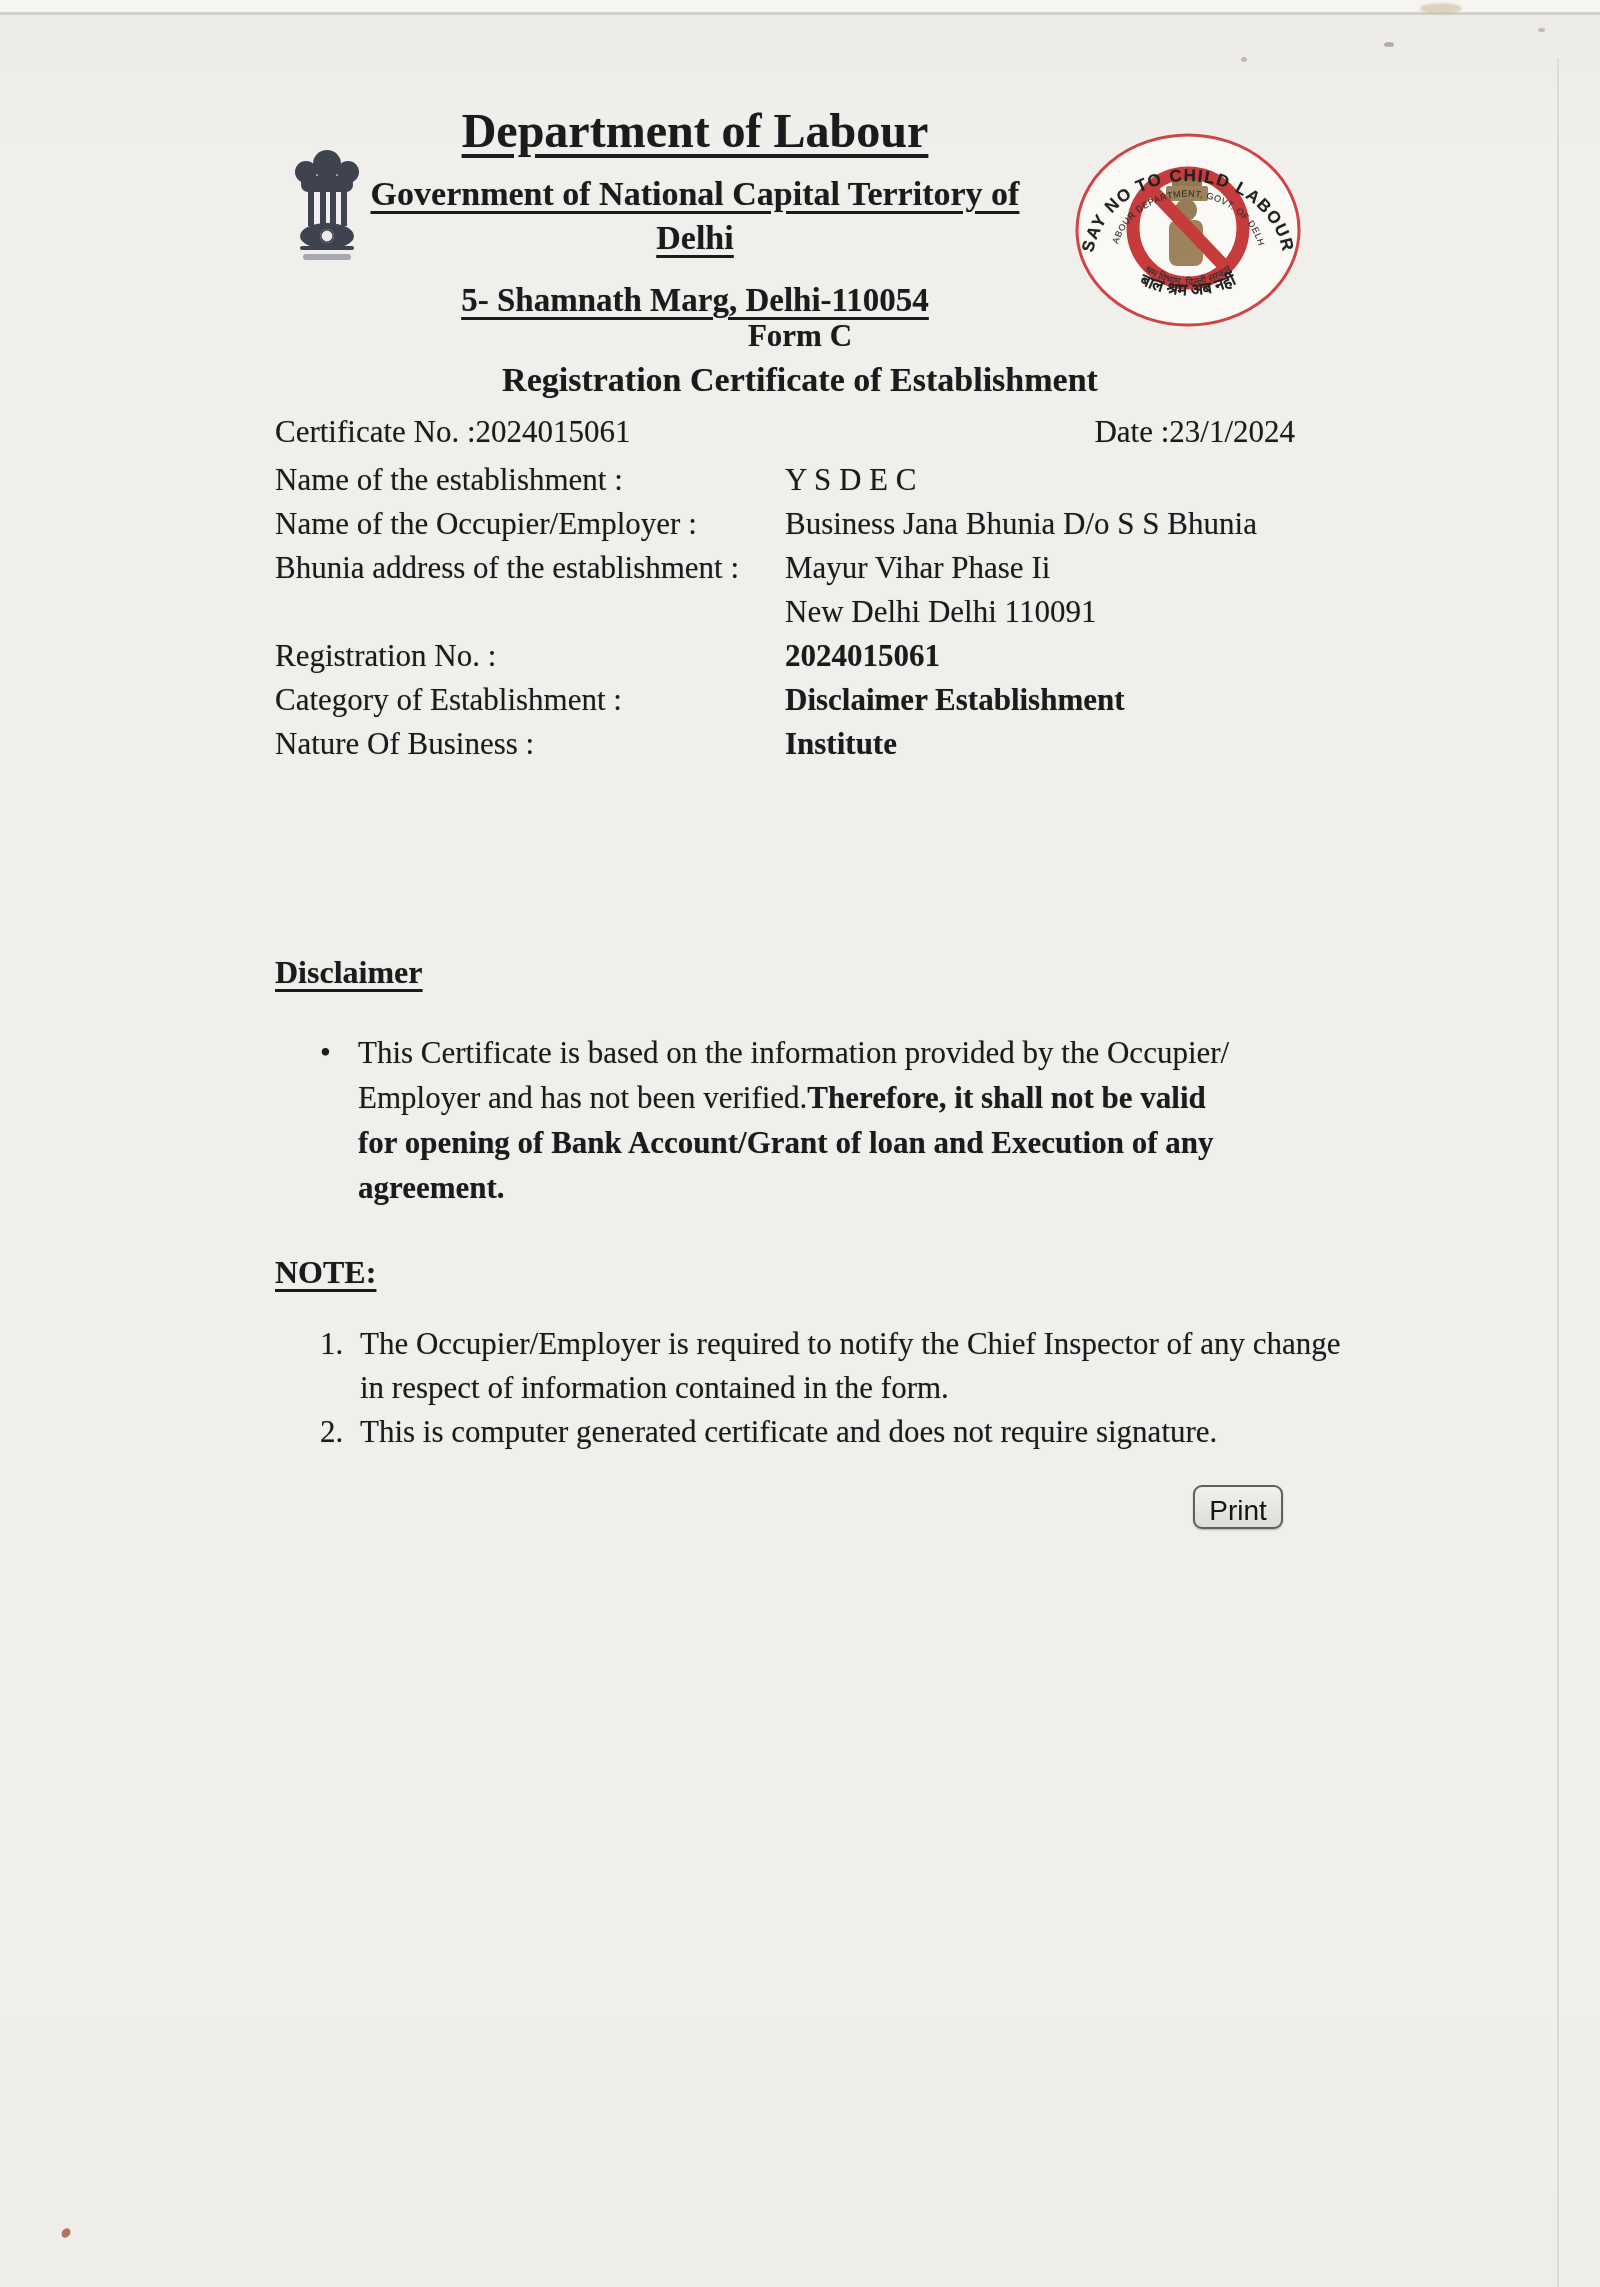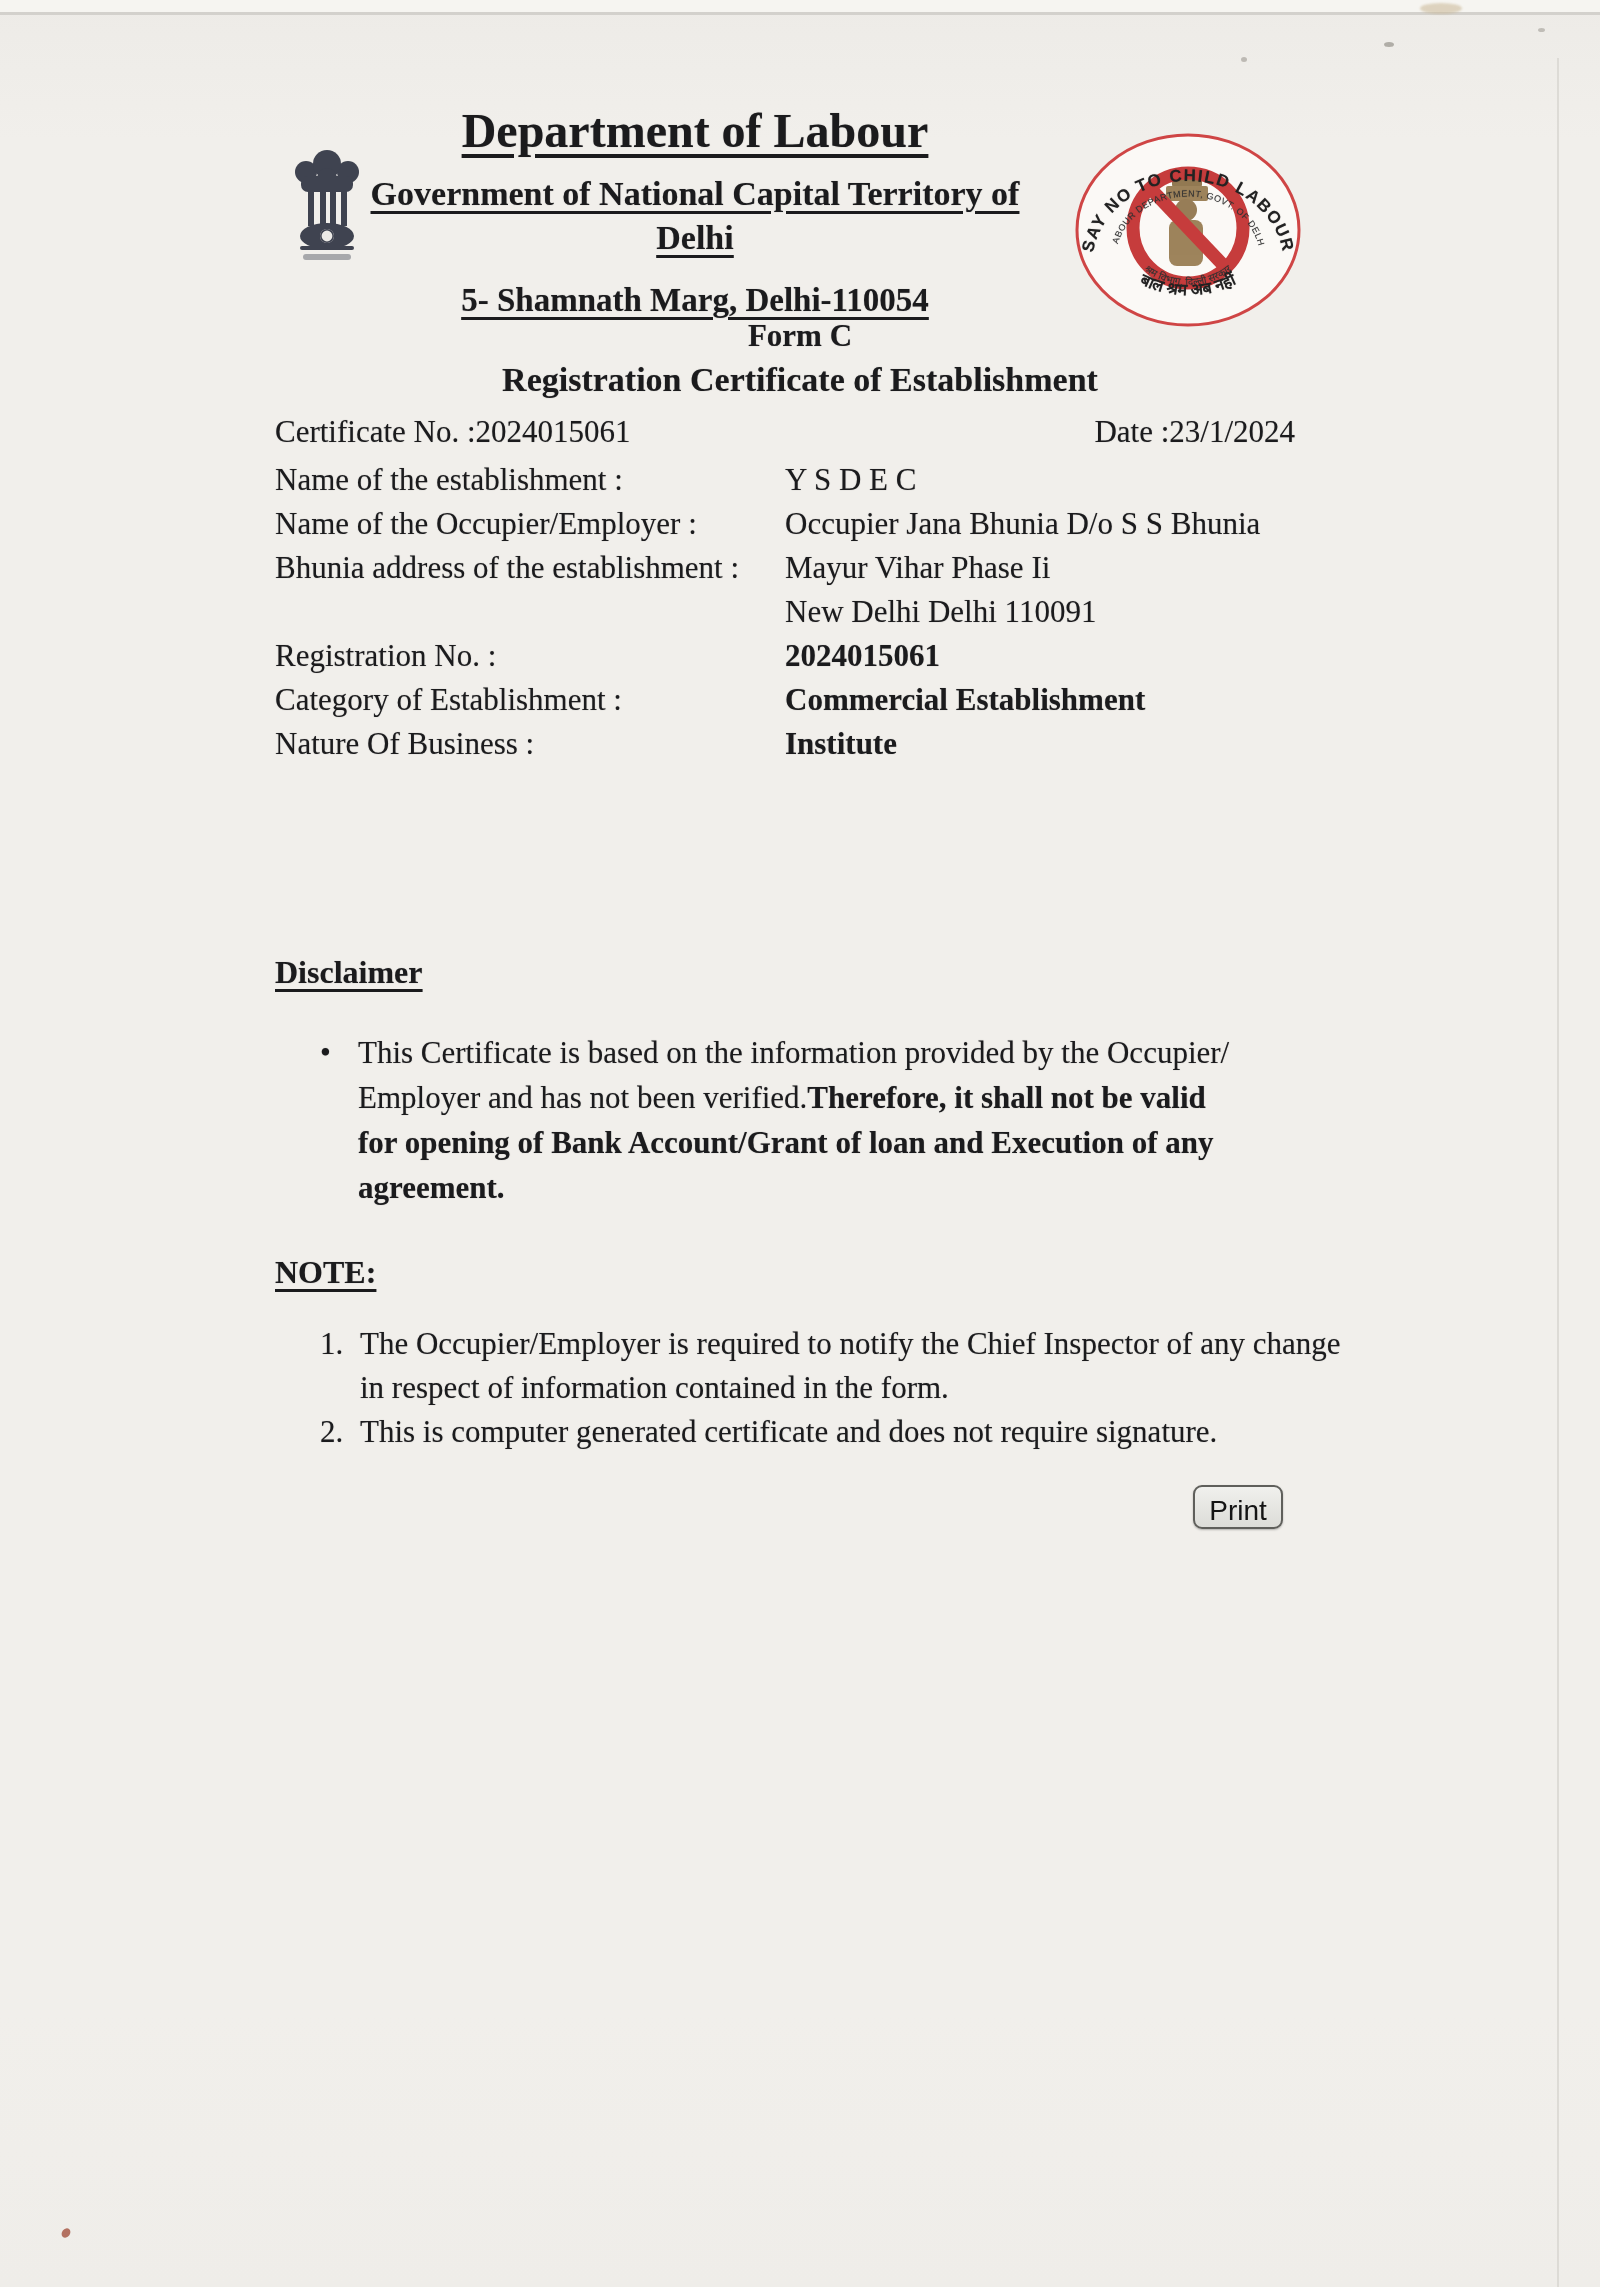--- a/index.html
+++ b/index.html
@@ -159,36 +159,36 @@
     <div><span>Date :</span><span>23/1/2024</span></div>
   </div>
 
   <div class="fields">
     <div class="row">
       <div class="label">Name of the establishment :</div>
       <div class="value">Y S D E C</div>
     </div>
     <div class="row">
       <div class="label">Name of the Occupier/Employer :</div>
-      <div class="value">Occupier Jana Bhunia D/o S S Bhunia</div>
+      <div class="value">Business Jana Bhunia D/o S S Bhunia</div>
     </div>
     <div class="row">
       <div class="label">Bhunia address of the establishment :</div>
       <div class="value">
         <div>Mayur Vihar Phase Ii</div>
         <div>New Delhi Delhi 110091</div>
       </div>
     </div>
     <div class="row bold">
       <div class="label">Registration No. :</div>
       <div class="value">2024015061</div>
     </div>
     <div class="row bold">
       <div class="label">Category of Establishment :</div>
-      <div class="value">Commercial Establishment</div>
+      <div class="value">Disclaimer Establishment</div>
     </div>
     <div class="row bold">
       <div class="label">Nature Of Business :</div>
       <div class="value">Institute</div>
     </div>
   </div>
 
 
   <div class="sec-heading disclaimer-heading">Disclaimer</div>
   <div class="bullet-row">

